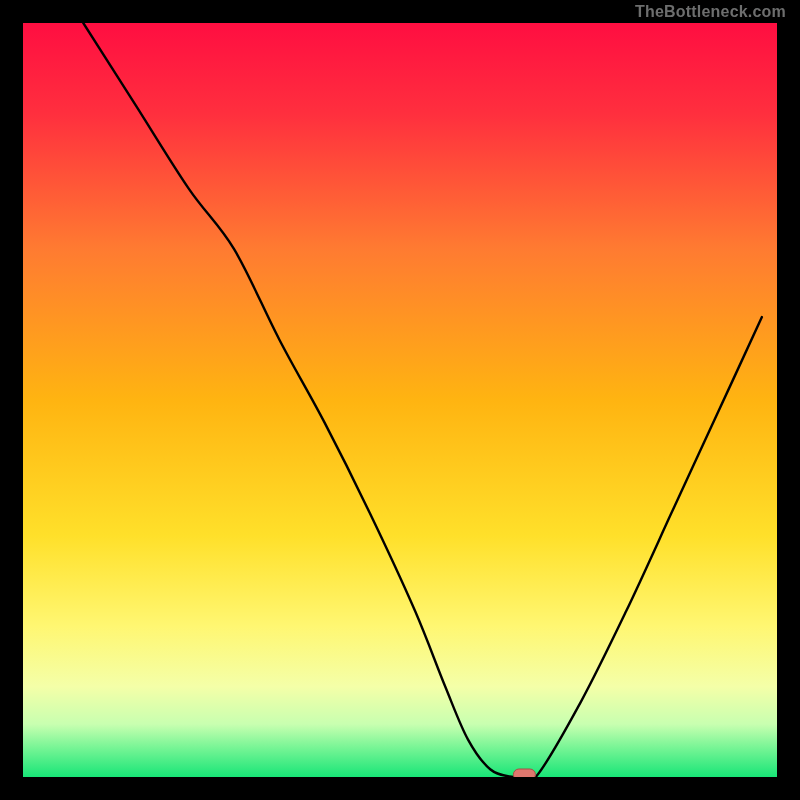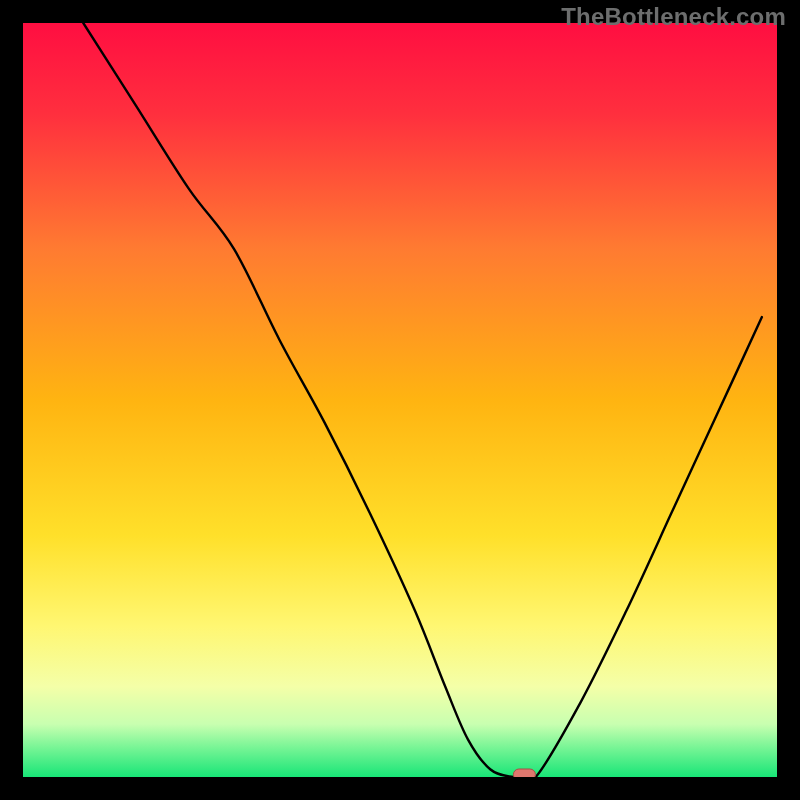--- a/index.html
+++ b/index.html
@@ -17,21 +17,21 @@
     width: 800px;
     height: 800px;
     background: #000;
   }
   .watermark {
     position: absolute;
     top: 3px;
     right: 14px;
     color: #6d6e6e;
     font-family: Arial, Helvetica, sans-serif;
-    font-size: 24px;
+    font-size: 16px;
     font-weight: 600;
     letter-spacing: 0.2px;
   }
   .plot {
     position: absolute;
     left: 23px;
     top: 23px;
     width: 754px;
     height: 754px;
   }

